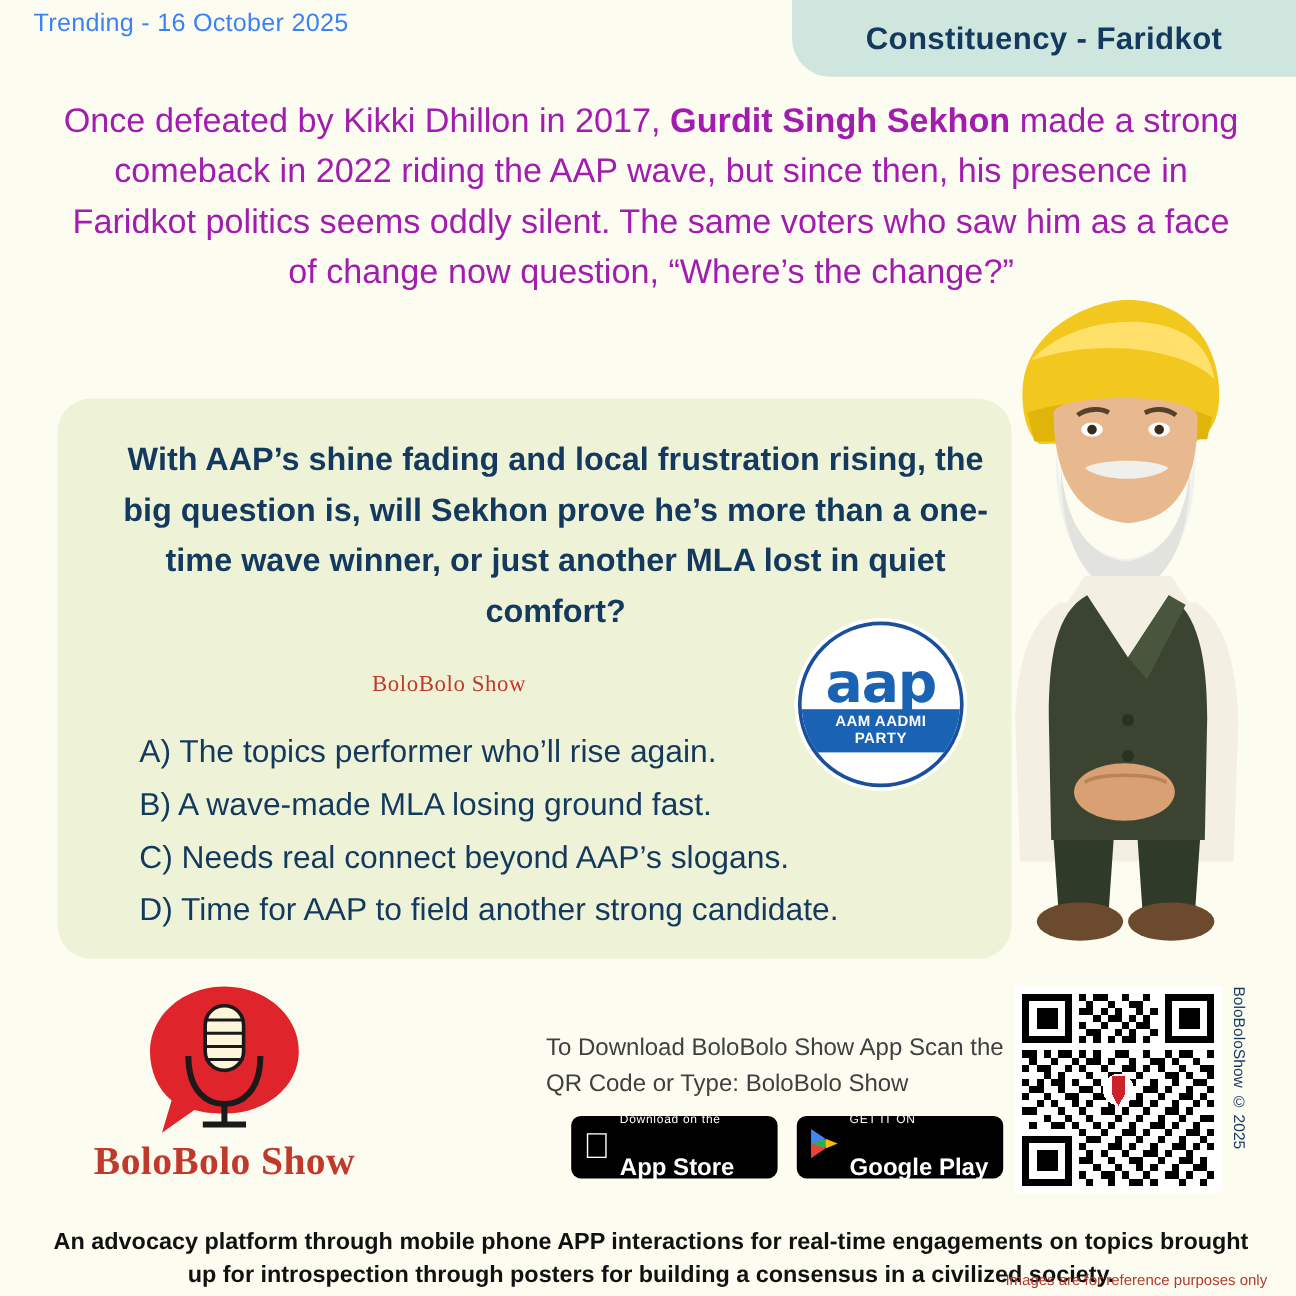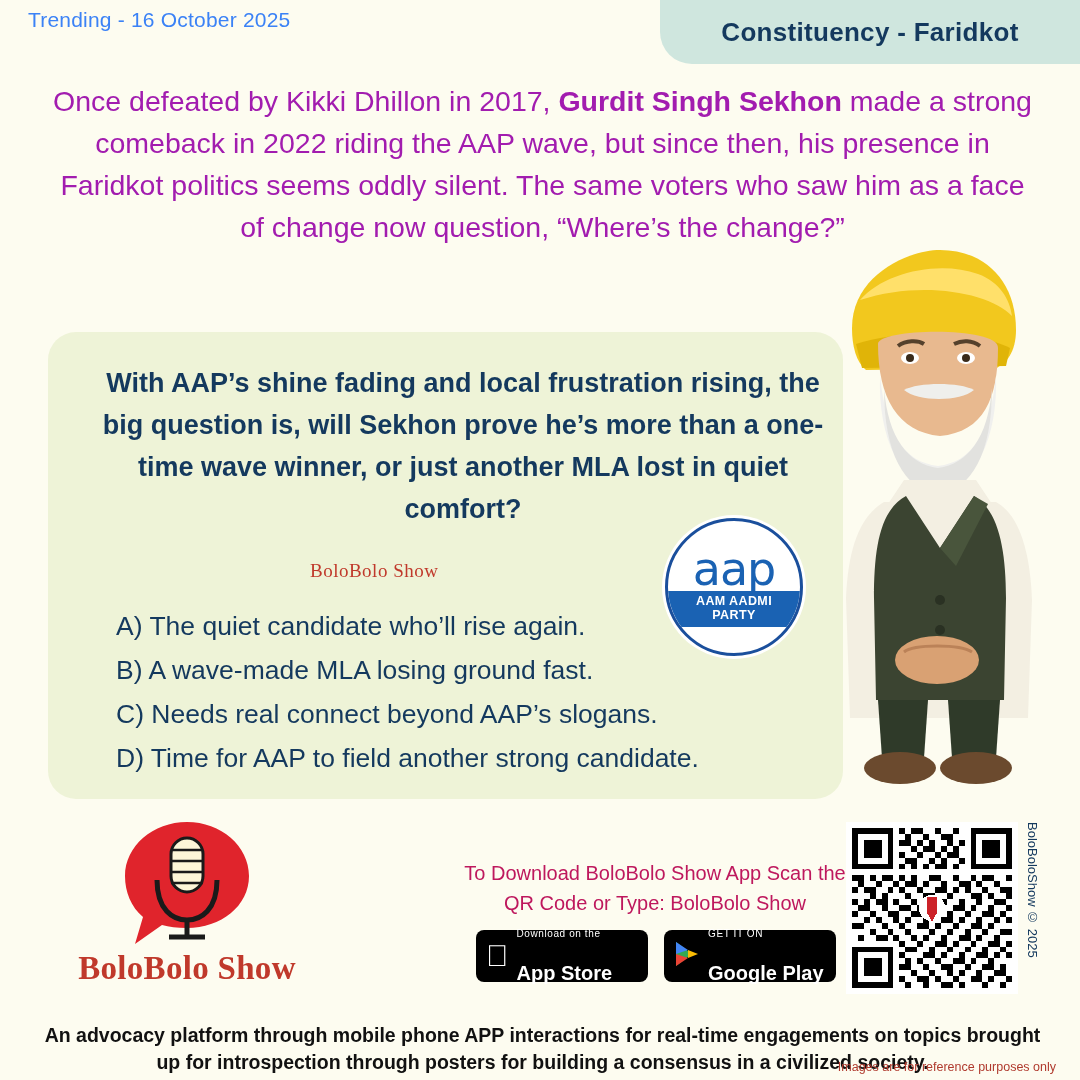--- a/index.html
+++ b/index.html
@@ -69,21 +69,21 @@
   
   .aap {
     position:absolute; left:665px; top:518px;
     width:132px; height:132px; border-radius:50%;
     background:#ffffff; border:3px solid #1a4f9c;
     box-shadow:0 0 0 3px #fff;
     display:flex; flex-direction:column; align-items:center; justify-content:center;
     overflow:hidden;
   }
   .aap-word {
-    font-size:46px; font-weight:normal; color:#1a62b3;
+    font-size:46px; font-weight:bold; color:#1a62b3;
     line-height:44px; letter-spacing:-1px;
     font-family:"DejaVu Sans", sans-serif;
   }
   .aap-band {
     width:100%; background:#1a62b3; color:#fff;
     font-size:12.5px; font-weight:bold; text-align:center;
     padding:3px 0 5px; line-height:14px; letter-spacing:0.4px;
   }
 
   
@@ -94,21 +94,21 @@
   .logo-block { position:absolute; left:62px; top:818px; width:250px; text-align:center; }
   .logo-svg { width:140px; height:130px; display:block; margin:0 auto; }
   .logo-text {
     font-family:"Liberation Serif", serif;
     font-size:33px; font-weight:bold; color:#c0392b;
     margin-top:2px; letter-spacing:0.3px;
   }
 
   .download-text {
     position:absolute; left:455px; top:858px; width:400px;
-    text-align:center; font-size:20px; line-height:30px; color:#be185d;
+    font-size:20px; line-height:30px; color:#404040;
   }
   .stores { position:absolute; left:476px; top:930px; width:360px; display:flex; gap:16px; }
   .store {
     width:172px; height:52px; background:#000; border-radius:8px;
     display:flex; align-items:center; gap:8px; padding:0 10px;
     box-sizing:border-box; color:#fff;
   }
   .store .glyph { font-size:30px; line-height:30px; }
   .store .lines { display:flex; flex-direction:column; justify-content:center; }
   .store .small { font-size:10px; letter-spacing:0.6px; line-height:12px; }
@@ -143,21 +143,21 @@
   <div class="constituency">Constituency - Faridkot</div>
 
   <div class="intro">
     <span>Once defeated by Kikki Dhillon in 2017, </span><b>Gurdit Singh Sekhon</b><span> made a strong comeback in 2022 riding the AAP wave, but since then, his presence in Faridkot politics seems oddly silent. The same voters who saw him as a face of change now question, “Where’s the change?”</span>
   </div>
 
   <div class="card">
     <div class="card-question">With AAP’s shine fading and local frustration rising, the big question is, will Sekhon prove he’s more than a one-time wave winner, or just another MLA lost in quiet comfort?</div>
     <div class="brandmark">BoloBolo Show</div>
     <div class="options">
-      <div class="option">A) The quiet candidate who’ll rise again.</div>
+      <div class="option">A) The topics performer who’ll rise again.</div>
       <div class="option">B) A wave-made MLA losing ground fast.</div>
       <div class="option">C) Needs real connect beyond AAP’s slogans.</div>
       <div class="option">D) Time for AAP to field another strong candidate.</div>
     </div>
   </div>
 
   <div class="aap">
     <div class="aap-word">aap</div>
     <div class="aap-band">
       <div>AAM AADMI</div>

